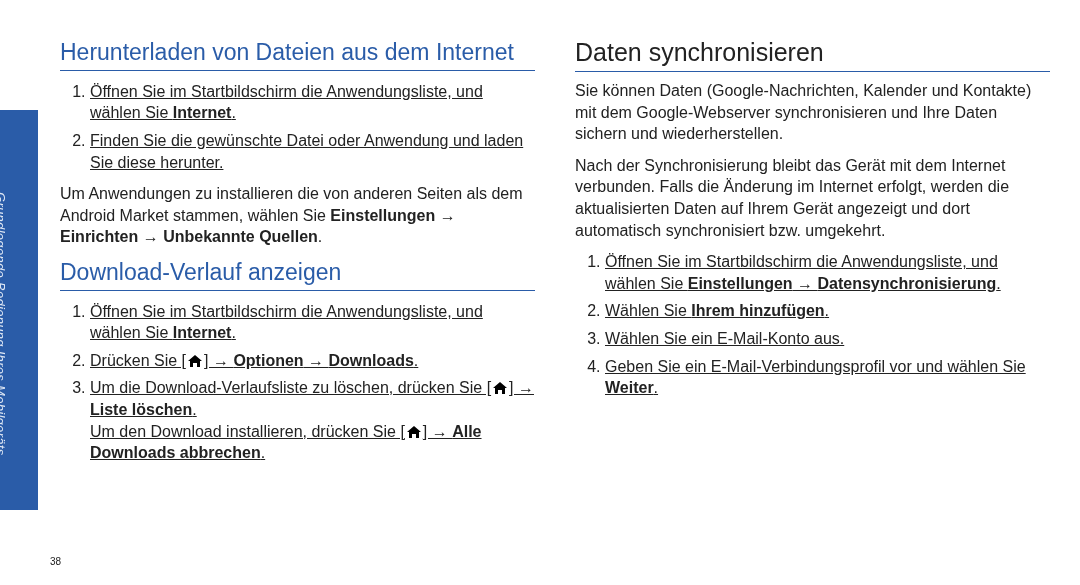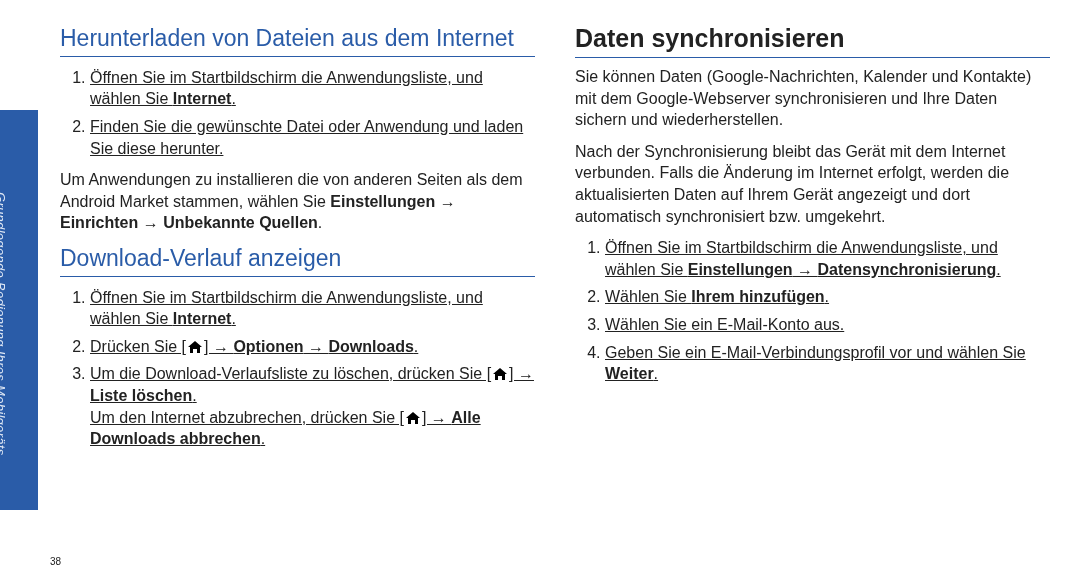--- a/index.html
+++ b/index.html
@@ -35,39 +35,39 @@
   }
   .page-number {
     position: absolute;
     left: 50px;
     bottom: 18px;
     font-size: 10px;
     color: #222;
   }
   .content {
     display: flex;
-    padding: 18px 30px 20px 60px;
+    padding: 32px 30px 20px 60px;
     gap: 40px;
   }
   .col {
     flex: 1;
     min-width: 0;
   }
   h1.blue {
     color: #2a5ca8;
     font-weight: 400;
     font-size: 23px;
     margin: 6px 0 10px 0;
     line-height: 1.25;
     border-bottom: 1px solid #2a5ca8;
     padding-bottom: 3px;
   }
   h2.section {
     color: #222;
-    font-weight: 700;
+    font-weight: 400;
     font-size: 25px;
     margin: 6px 0 8px 0;
     border-bottom: 1px solid #2a5ca8;
     padding-bottom: 4px;
   }
   ol {
     margin: 6px 0 10px 0;
     padding-left: 30px;
     font-size: 16px;
     line-height: 1.35;
@@ -124,21 +124,21 @@
       <li>
         <span>Drücken Sie [</span><span class="house"><svg width="16" height="14" viewBox="0 0 16 14">
               <path d="M8 1 L1 7 L3 7 L3 13 L6 13 L6 9 L10 9 L10 13 L13 13 L13 7 L15 7 Z" fill="#000"></path>
             </svg></span><span>] → </span><span class="strong">Optionen</span><span> → </span><span class="strong">Downloads</span><span>.</span>
       </li>
       <li>
         <span>Um die Download-Verlaufsliste zu löschen, drücken Sie [</span><span class="house"><svg width="16" height="14" viewBox="0 0 16 14">
               <path d="M8 1 L1 7 L3 7 L3 13 L6 13 L6 9 L10 9 L10 13 L13 13 L13 7 L15 7 Z" fill="#000"></path>
             </svg></span><span>] → </span><span class="strong">Liste löschen</span><span>.</span>
         <br>
-        <span>Um den Internet abzubrechen, drücken Sie [</span><span class="house"><svg width="16" height="14" viewBox="0 0 16 14">
+        <span>Um den Download installieren, drücken Sie [</span><span class="house"><svg width="16" height="14" viewBox="0 0 16 14">
               <path d="M8 1 L1 7 L3 7 L3 13 L6 13 L6 9 L10 9 L10 13 L13 13 L13 7 L15 7 Z" fill="#000"></path>
             </svg></span><span>] → </span><span class="strong">Alle Downloads abbrechen</span><span>.</span>
       </li>
     </ol>
 
   </div>
 
   <div class="col">
 
     <h2 class="section">Daten synchronisieren</h2>

